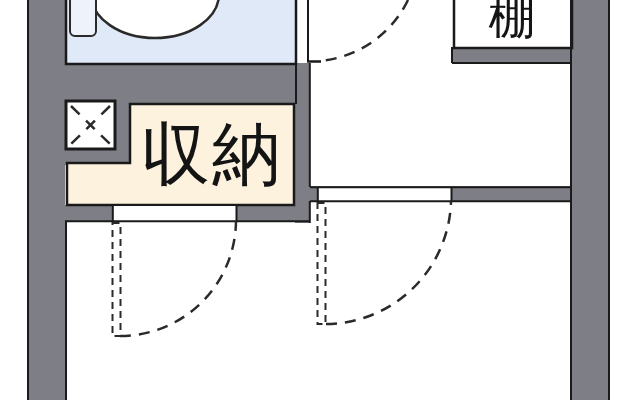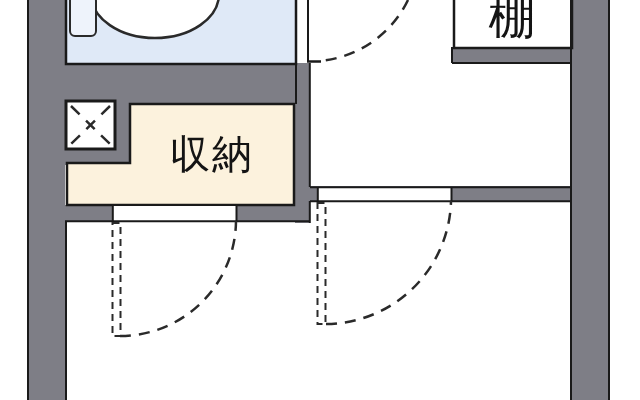--- a/index.html
+++ b/index.html
@@ -8,21 +8,21 @@
     background:#ffffff;font-family:"Liberation Sans",sans-serif;
   }
   #plan-svg{position:absolute;left:0;top:0;}
   .room-label{
     position:absolute;color:#141414;
     display:flex;align-items:center;justify-content:center;
     font-family:"Liberation Sans",sans-serif;
     font-weight:500;letter-spacing:2px;white-space:nowrap;
   }
   #shelf-label{left:454px;top:-9px;width:118px;height:52px;font-size:47px;}
-  #storage-label{left:130px;top:104px;width:164px;height:101px;font-size:40px;}
+  #storage-label{left:130px;top:104px;width:164px;height:101px;font-size:69px;}
 </style>
 </head>
 <body>
 
 <div id="stage">
 
   <svg id="plan-svg" width="640" height="400" viewBox="0 0 640 400">
 
     <g fill="#7E7E86">
       <rect x="29" y="0" width="36" height="400"></rect>

